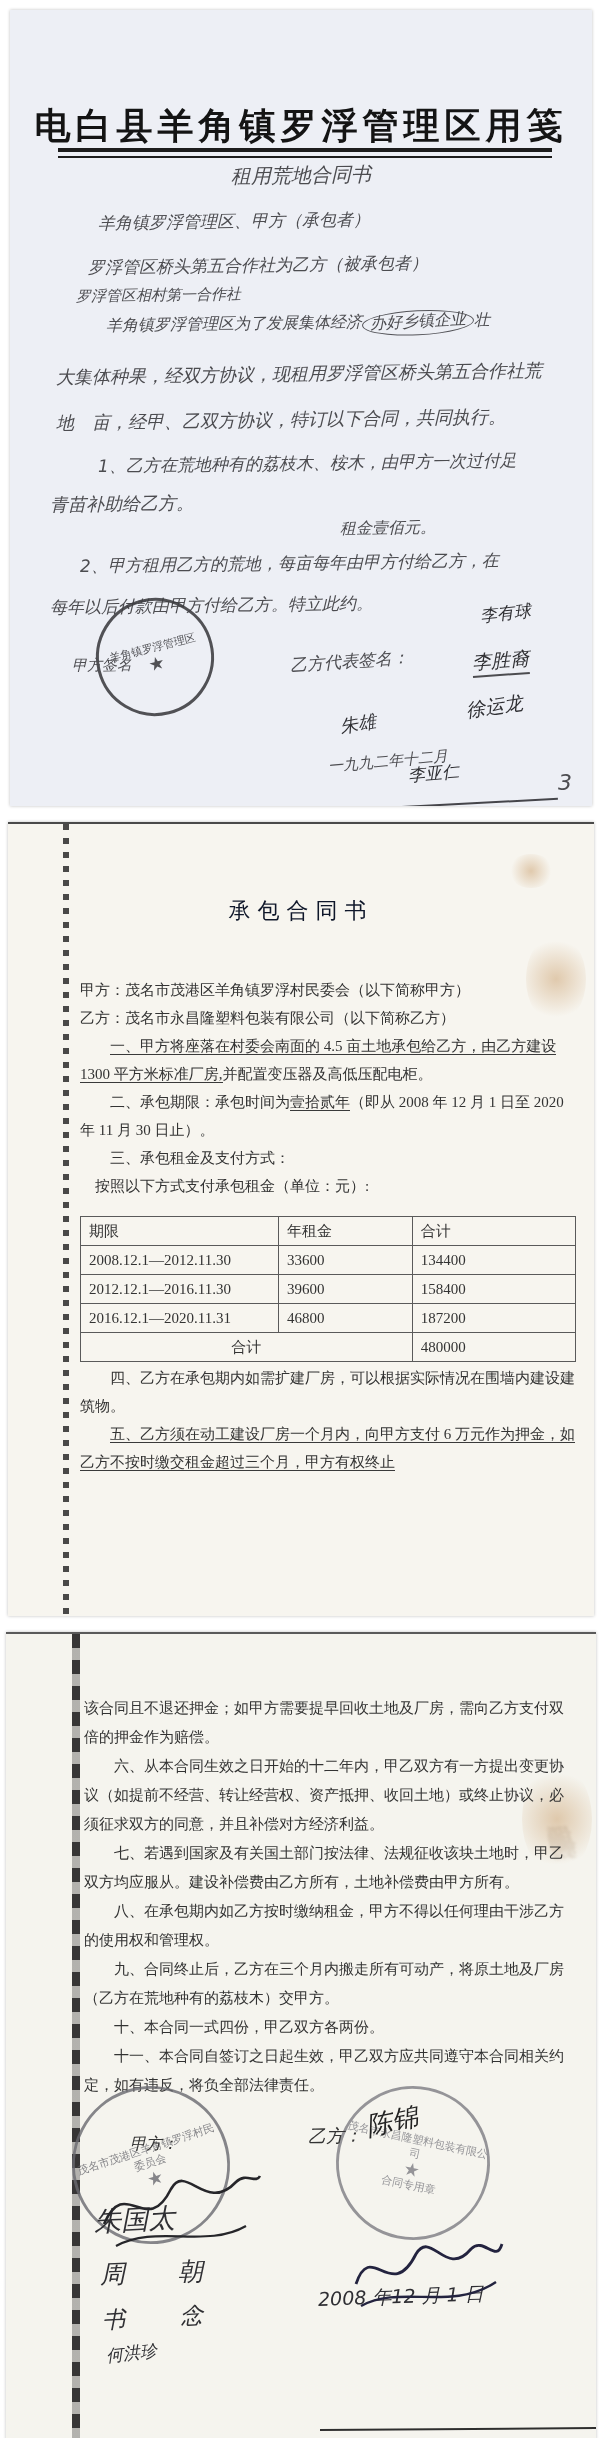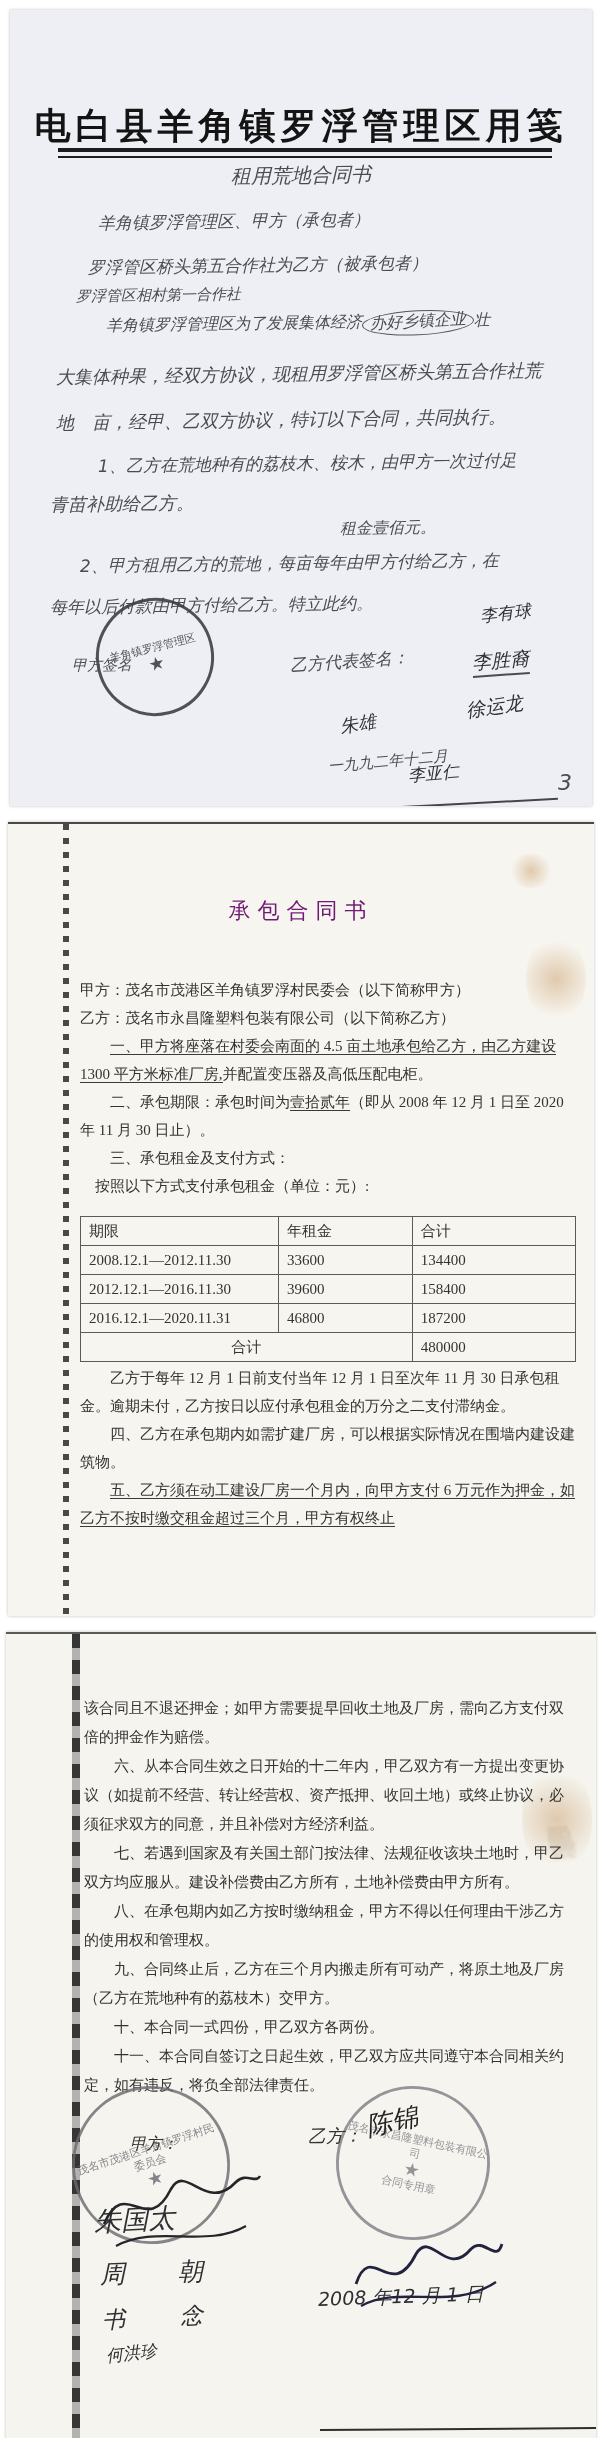--- a/index.html
+++ b/index.html
@@ -47,21 +47,21 @@
   #page2{top:822px;left:8px;width:586px;height:792px;background:#f7f5ef;border-top:2px solid #4a4a4a;}
   .binding-strip{
     position:absolute;top:0;bottom:0;width:6px;opacity:.8;
     background:repeating-linear-gradient(to bottom,#1f1f1f 0 6px,transparent 6px 14px);
     filter:blur(.4px);
   }
   #p2-strip{left:55px;}
   .stain{position:absolute;border-radius:50%;background:radial-gradient(circle,rgba(196,148,92,.45),rgba(196,148,92,0) 70%);}
   .doc2-title{
     position:absolute;top:72px;left:0;right:0;text-align:center;
-    font-size:22px;letter-spacing:7px;color:#701a75;
+    font-size:22px;letter-spacing:7px;color:#0f172a;
   }
   .typed{
     position:absolute;left:72px;right:18px;font-size:15px;line-height:28px;color:#333;
   }
   .typed p{margin:0;text-indent:2em;}
   .typed p.noindent{text-indent:0;}
   .u-ink{border-bottom:1.6px solid #3a3a3a;}
   .u-ink2{border-bottom:1.6px solid #3a3a3a;box-shadow:0 3px 0 -1.4px rgba(58,58,58,.55);}
   table.rent{border-collapse:collapse;width:100%;margin:16px 0 2px 0;font-size:15px;}
   table.rent th,table.rent td{
@@ -168,21 +168,20 @@
         <td>46800</td>
         <td>187200</td>
       </tr>
       <tr>
         <td colspan="2" class="center">合计</td>
         <td>480000</td>
       </tr>
     </tbody>
       </table>
 
-    <p>乙方于每年 12 月 1 日前支付当年 12 月 1 日至次年 11 月 30 日承包租金。逾期未付，乙方按日以应付承包租金的万分之二支付滞纳金。</p>
     <p>四、乙方在承包期内如需扩建厂房，可以根据实际情况在围墙内建设建筑物。</p>
     <p><span class="u-ink">五、乙方须在动工建设厂房一个月内，向甲方支付 6 万元作为押金，如乙方不按时缴交租金超过三个月，甲方有权终止</span></p>
   </div>
 </div>
 
 <div class="page" id="page3">
   <div class="binding-strip" id="p3-strip"></div>
   <div class="stain" style="top:130px;right:4px;width:70px;height:110px;"></div>
   <div class="bleed" style="top:170px;right:20px;">多浮地段 合同相关</div>
 

